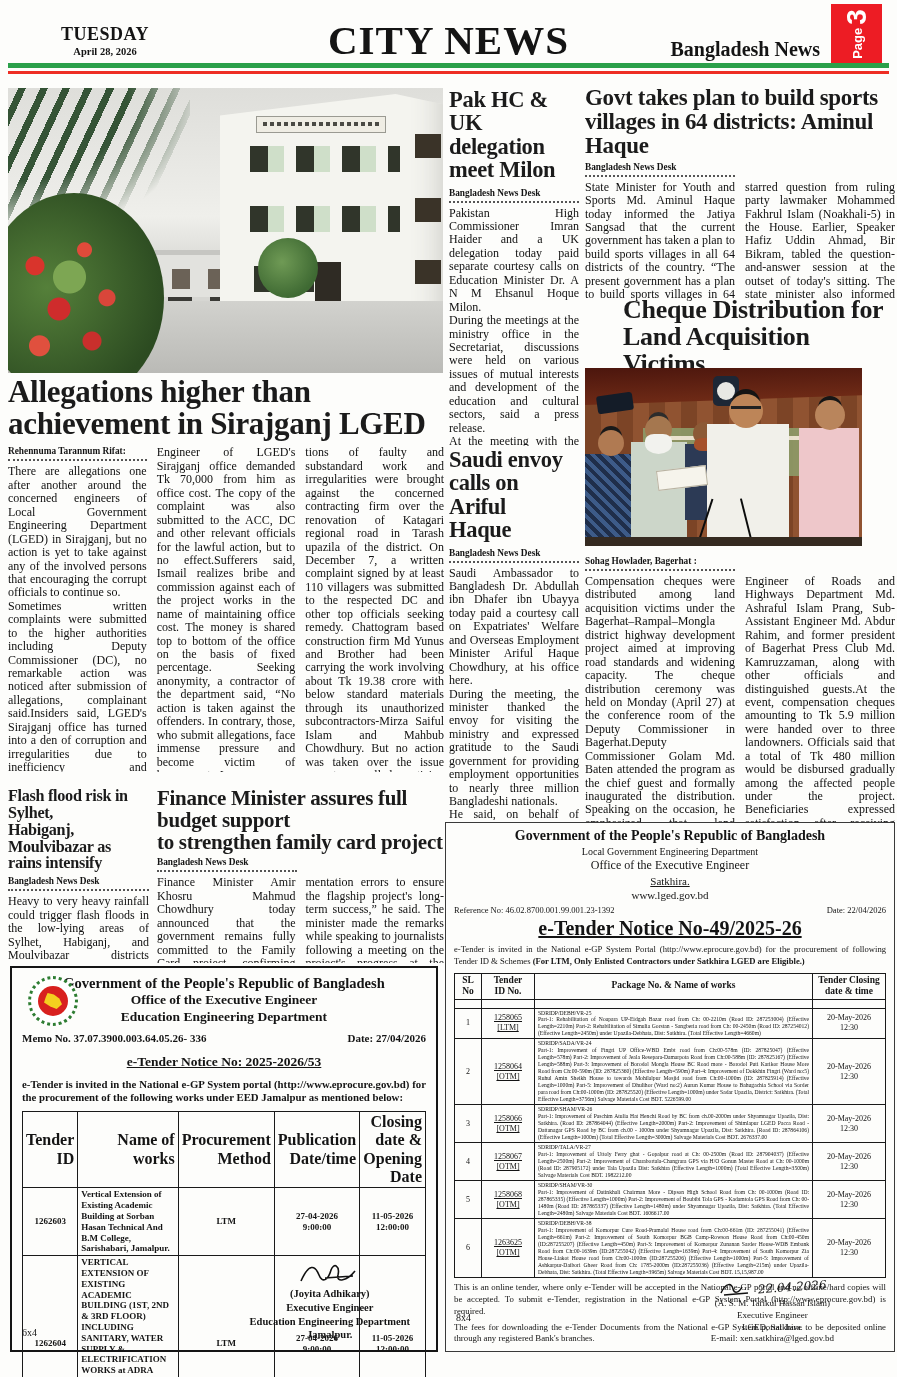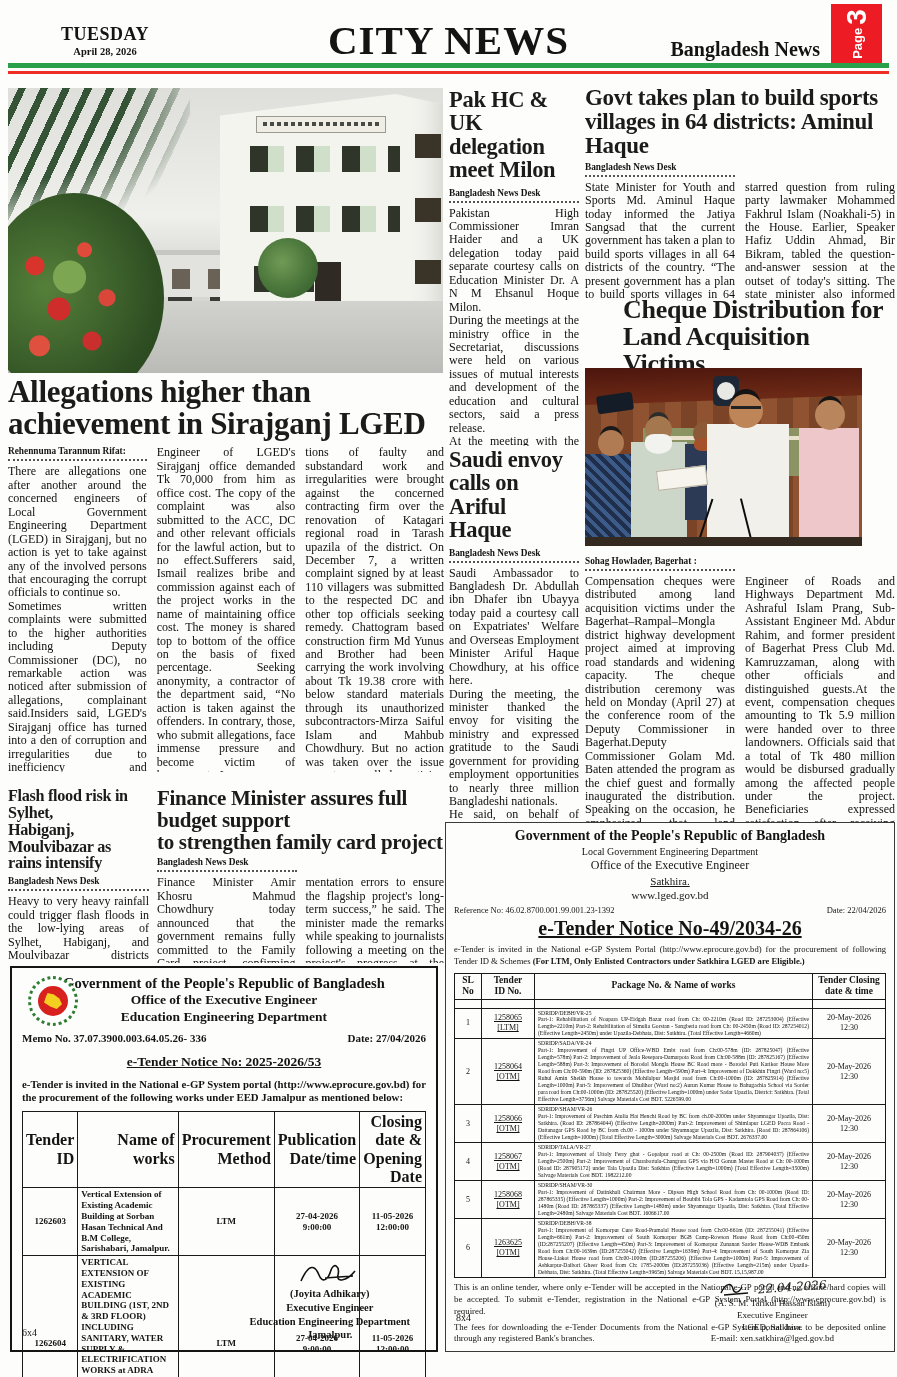--- a/index.html
+++ b/index.html
@@ -404,21 +404,21 @@
       <div class="l0">Government of the People's Republic of Bangladesh</div>
       <div class="l1">Local Government Engineering Department</div>
       <div class="l2">Office of the Executive Engineer</div>
       <div class="l3">Satkhira.</div>
       <div class="l4">www.lged.gov.bd</div>
     </div>
     <div class="tr-ref">
       <span>Reference No: 46.02.8700.001.99.001.23-1392</span>
       <span>Date: 22/04/2026</span>
     </div>
-    <div class="tr-title">e-Tender Notice No-49/2034-26</div>
+    <div class="tr-title">e-Tender Notice No-49/2025-26</div>
     <div class="tr-intro">
       <span>e-Tender is invited in the National e-GP System Portal (http://www.eprocure.gov.bd) for the procurement of following Tender ID &amp; Schemes </span><span class="b">(For LTM, Only Enlisted Contractors under Satkhira LGED are Eligible.)</span>
     </div>
     <table class="ttable">
       <thead>
         <tr>
           <th class="pre">SL
 No</th>
           <th class="pre">Tender
 ID No.</th>

